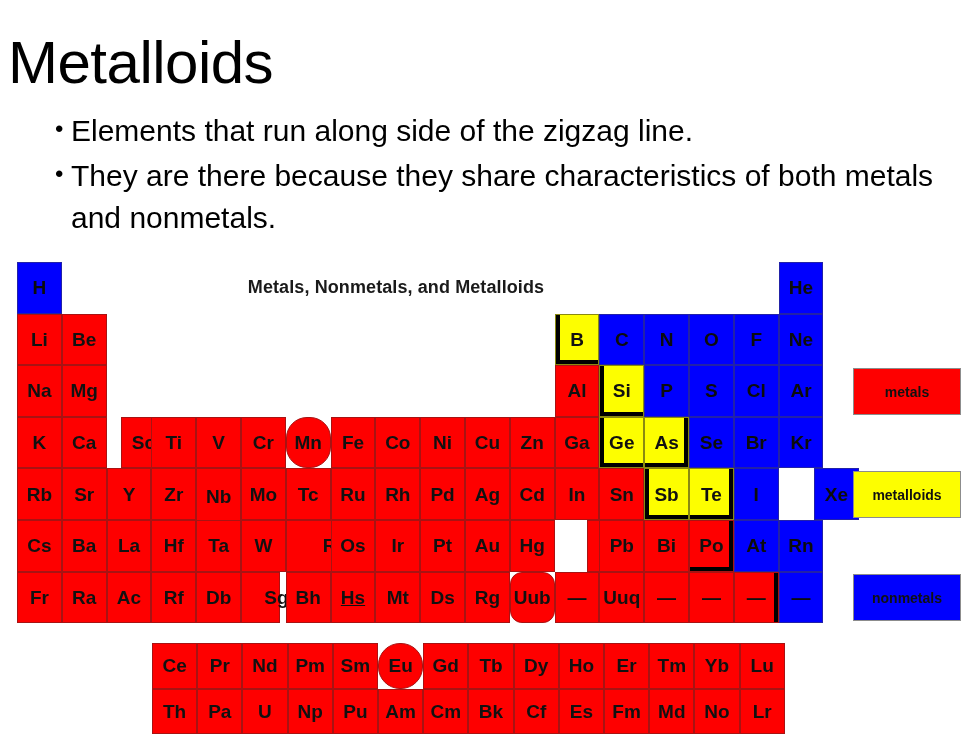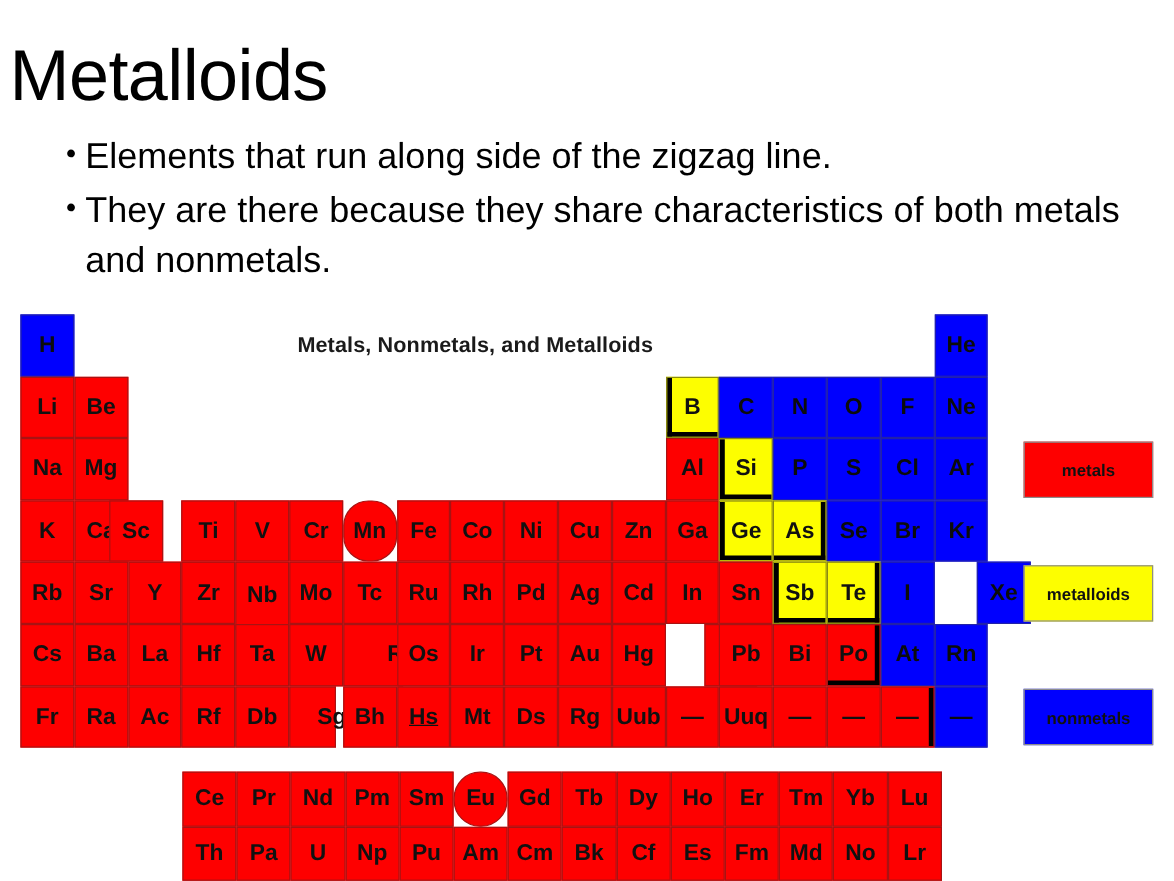--- a/index.html
+++ b/index.html
@@ -180,21 +180,21 @@
       </div>
       <div class="cell nonmetal" style="left: 761.6px; top: 103.2px; width: 44.8px; height: 51.6px;">
         <span>Ar</span>
       </div>
       <div class="cell metal" style="left: 0px; top: 154.8px; width: 44.8px; height: 51.6px;">
         <span>K</span>
       </div>
       <div class="cell metal" style="left: 44.8px; top: 154.8px; width: 44.8px; height: 51.6px;">
         <span>Ca</span>
       </div>
-      <div class="cell metal" style="left: 74px; top: 154.8px; width: 44.8px; height: 51.6px;">
+      <div class="cell metal" style="left: 104px; top: 154.8px; width: 44.8px; height: 51.6px;">
         <span>Sc</span>
       </div>
       <div class="cell metal" style="left: 134.4px; top: 154.8px; width: 44.8px; height: 51.6px;">
         <span>Ti</span>
       </div>
       <div class="cell metal" style="left: 179.2px; top: 154.8px; width: 44.8px; height: 51.6px;">
         <span>V</span>
       </div>
       <div class="cell metal" style="left: 224px; top: 154.8px; width: 44.8px; height: 51.6px;">
         <span>Cr</span>
@@ -369,21 +369,21 @@
       </div>
       <div class="cell metal" style="left: 358.4px; top: 309.6px; width: 44.8px; height: 51.6px;">
         <span>Mt</span>
       </div>
       <div class="cell metal" style="left: 403.2px; top: 309.6px; width: 44.8px; height: 51.6px;">
         <span>Ds</span>
       </div>
       <div class="cell metal" style="left: 448px; top: 309.6px; width: 44.8px; height: 51.6px;">
         <span>Rg</span>
       </div>
-      <div class="cell metal" style="left: 492.8px; top: 309.6px; width: 44.8px; height: 51.6px;">
+      <div class="cell metal" style="left: 492.8px; top: 309.6px; width: 44.8px; height: 51.6px; border-radius: 12px;">
         <span>Uub</span>
       </div>
       <div class="cell metal" style="left: 537.6px; top: 309.6px; width: 44.8px; height: 51.6px;">
         <span>—</span>
       </div>
       <div class="cell metal" style="left: 582.4px; top: 309.6px; width: 44.8px; height: 51.6px;">
         <span>Uuq</span>
       </div>
       <div class="cell metal" style="left: 627.2px; top: 309.6px; width: 44.8px; height: 51.6px;">
         <span>—</span>

